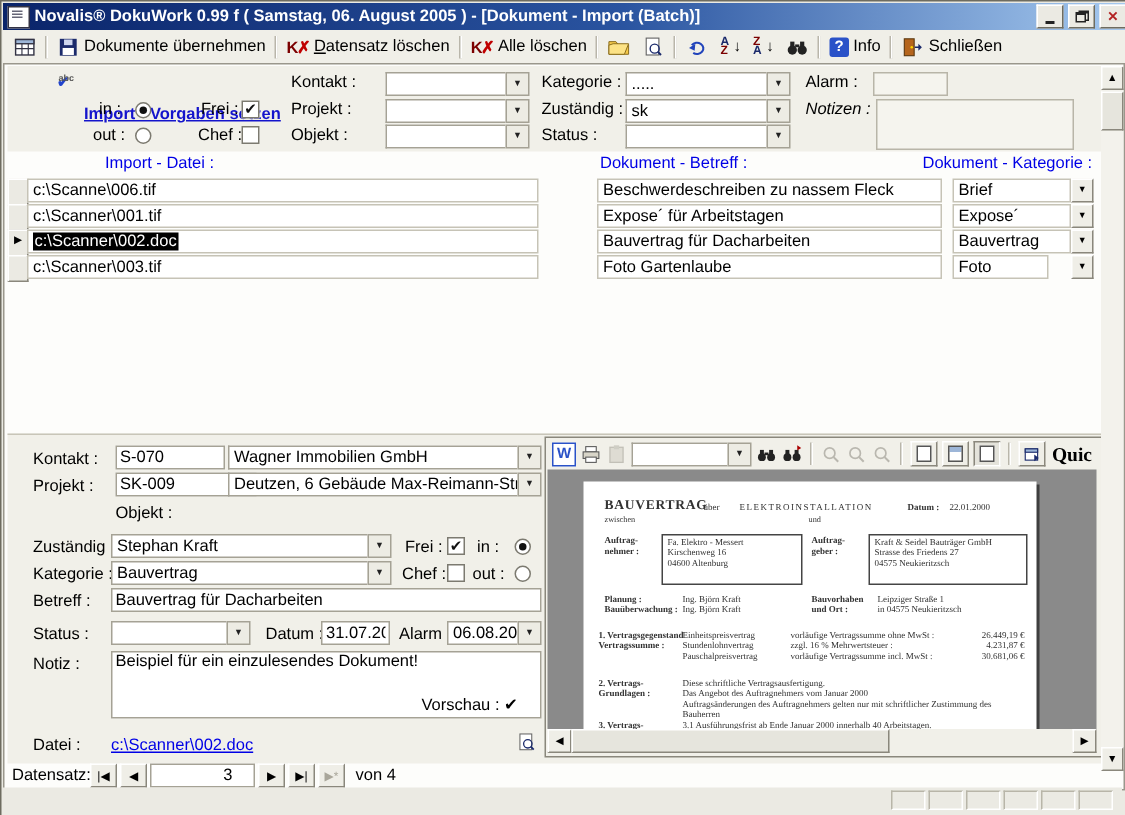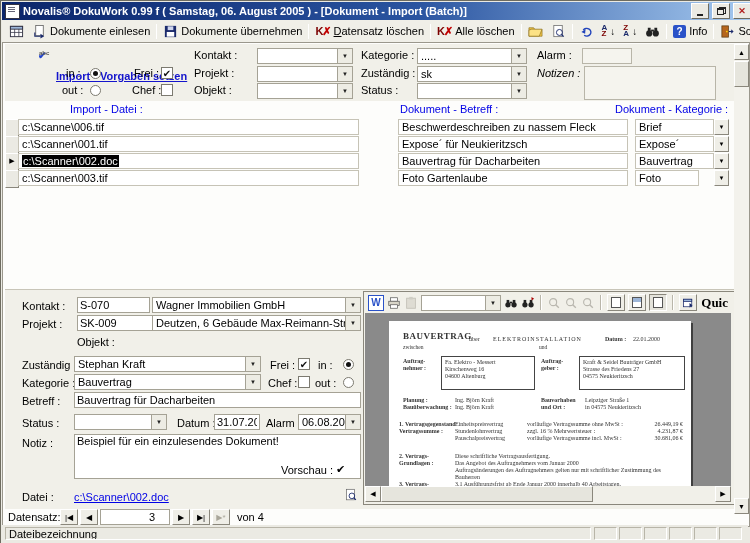--- a/index.html
+++ b/index.html
@@ -112,28 +112,20 @@
   <div class="toolbar">
     <div class="tbtn">
       <svg class="ic" viewBox="0 0 16 16">
           <rect x="1.5" y="2.5" width="13" height="11" fill="#fff" stroke="#334" stroke-width="1"></rect>
           <rect x="1.5" y="2.5" width="13" height="3" fill="#9db6d8" stroke="#334" stroke-width="1"></rect>
           <line x1="6" y1="5.5" x2="6" y2="13.5" stroke="#334" stroke-width=".8"></line>
           <line x1="10.5" y1="5.5" x2="10.5" y2="13.5" stroke="#334" stroke-width=".8"></line>
           <line x1="1.5" y1="9" x2="14.5" y2="9" stroke="#334" stroke-width=".8"></line>
         </svg>
     </div>
-    <div class="tbtn">
-      <svg class="ic" viewBox="0 0 16 16">
-          <rect x="4" y="1.5" width="8" height="11" fill="#fff" stroke="#555" stroke-width=".8"></rect>
-          <path d="M3 9 v4 h6" fill="none" stroke="#1b2a6b" stroke-width="1.2"></path>
-          <path d="M9 10.5 l4 2.5 -4 2.5z" fill="#1b2a6b"></path>
-        </svg>
-      <span>Dokumente einlesen</span>
-    </div>
     <div class="tsep"></div>
     <div class="tbtn">
       <svg class="ic" viewBox="0 0 16 16">
           <rect x="2" y="2" width="12" height="12" fill="#1b2a6b"></rect>
           <rect x="5" y="2.5" width="6" height="4" fill="#cfd6ee"></rect>
           <rect x="4" y="8.5" width="8" height="5" fill="#fff"></rect>
         </svg>
       <span>Dokumente übernehmen</span>
     </div>
     <div class="tsep"></div>
@@ -285,21 +277,21 @@
       <div class="gfld" style="left:395px;top:76px;width:230px;height:16px;"><span>Beschwerdeschreiben zu nassem Fleck</span></div>
       <div class="gfld" style="left:632px;top:76px;width:79px;height:16px;"><span>Brief</span></div>
       <div class="nbtn" style="left:711px;top:76px;width:15px;font-size:6px;">
           <span>▼</span>
         </div>
     </div>
 
     <div>
       <div class="gsel" style="left:2px;top:93px;height:16px;"></div>
       <div class="gfld" style="left:15px;top:93px;width:341px;height:16px;"><span>c:\Scanner\001.tif</span></div>
-      <div class="gfld" style="left:395px;top:93px;width:230px;height:16px;"><span>Expose´ für Neukieritzsch</span></div>
+      <div class="gfld" style="left:395px;top:93px;width:230px;height:16px;"><span>Expose´ für Arbeitstagen</span></div>
       <div class="gfld" style="left:632px;top:93px;width:79px;height:16px;"><span>Expose´</span></div>
       <div class="nbtn" style="left:711px;top:93px;width:15px;font-size:6px;">
           <span>▼</span>
         </div>
     </div>
 
     <div>
       <div class="gsel" style="left:2px;top:110px;height:16px;"><span>▶</span></div>
       <div class="gfld" style="left:15px;top:110px;width:341px;height:16px;"><span class="selword">c:\Scanner\002.doc</span></div>
       <div class="gfld" style="left:395px;top:110px;width:230px;height:16px;"><span>Bauvertrag für Dacharbeiten</span></div>
@@ -564,21 +556,20 @@
           <span>▲</span>
         </div>
       <div class="sthumb" style="position:absolute;left:0;top:17px;width:15px;height:26px;"></div>
       <div class="sbtn" style="position:absolute;left:0;top:454px;width:15px;height:16px;">
           <span>▼</span>
         </div>
     </div>
   </div>
 
   <div class="statusbar">
-    <div class="spanel" style="left:3px;width:586px;">Dateibezeichnung</div>
     <div class="spanel" style="left:592px;width:23px;"></div>
     <div class="spanel" style="left:617px;width:23px;"></div>
     <div class="spanel" style="left:642px;width:23px;"></div>
     <div class="spanel" style="left:667px;width:23px;"></div>
     <div class="spanel" style="left:692px;width:23px;"></div>
     <div class="spanel" style="left:717px;width:23px;"></div>
   </div>
 
 </div>
 

